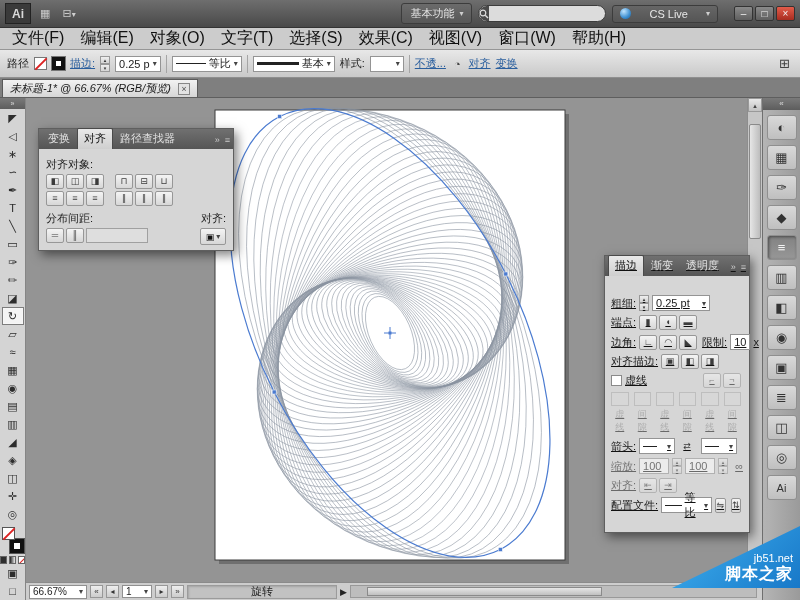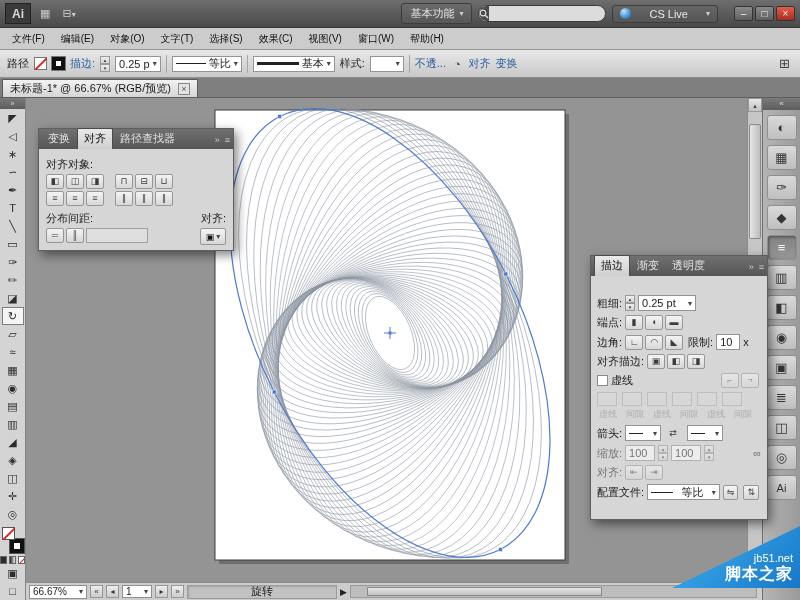--- a/index.html
+++ b/index.html
@@ -42,48 +42,48 @@
   .winbtns { display: flex; gap: 2px; margin-left: 10px; }
   .wbtn { width: 19px; height: 15px; display: flex; align-items: center; justify-content: center;
     font-size: 10px; color: #f2f2f2; background: linear-gradient(#8a8a8a, #5f5f5f);
     border: 1px solid #333; border-radius: 2px; line-height: 1; }
   .wbtn.close { background: linear-gradient(#e25c4a, #a82d20); }
 
   
   .menubar { position: absolute; top: 28px; left: 0; width: 800px; height: 22px;
     background: #cccccc; border-bottom: 1px solid #969696;
     display: flex; align-items: center; padding-left: 4px; }
-  .menu-item { padding: 3px 8px; color: #111; font-size: 10px; }
+  .menu-item { padding: 3px 8px; color: #111; font-size: 16px; }
 
   
   .controlbar { position: absolute; top: 50px; left: 0; width: 800px; height: 28px;
     background: linear-gradient(#e8e8e8, #c9c9c9); border-bottom: 1px solid #8f8f8f;
     display: flex; align-items: center; gap: 5px; padding: 0 7px; font-size: 11px; color: #222; }
-  .link { color: #2b5f9e; }
+  .link { color: #2b5f9e; text-decoration: underline; }
   .vbox { background: #fff; border: 1px solid #949494; height: 16px;
     display: inline-flex; align-items: center; gap: 3px; padding: 0 3px; font-size: 11px; color: #222; }
   .dd-arrow { font-size: 8px; color: #444; }
   .sep { width: 1px; height: 18px; background: #a5a5a5; }
   .mini-swatch { width: 13px; height: 13px; border: 1px solid #777; background: #fff; position: relative; }
   .mini-swatch.none::after { content: ""; position: absolute; left: -2px; top: 5px; width: 16px;
     height: 2px; background: #d22; transform: rotate(-45deg); }
   .mini-swatch.stroke-sw { border: 4px solid #111; background: #fff; outline: 1px solid #777; }
   .line-prev { height: 2px; background: #222; display: inline-block; }
   .spin { display: inline-flex; flex-direction: column; width: 10px; }
   .spin span { height: 8px; font-size: 5px; line-height: 7px; text-align: center;
     background: linear-gradient(#efefef, #d4d4d4); border: 1px solid #999; color: #333; }
   .cb-right { margin-left: auto; display: flex; align-items: center; gap: 8px; }
 
   
   .tabbar { position: absolute; top: 78px; left: 0; width: 800px; height: 20px;
     background: #7f7f7f; display: flex; align-items: flex-end; padding-left: 2px;
     border-bottom: 1px solid #5e5e5e; }
   .doctab { background: linear-gradient(#f2f2f2, #d6d6d6); border: 1px solid #5a5a5a;
     border-bottom: none; height: 18px; display: flex; align-items: center; gap: 7px;
-    padding: 0 7px; font-size: 11px; color: #1a1a1a; }
+    padding: 0 7px; font-size: 11px; color: #1a1a1a; font-style: italic; }
   .tab-close { font-size: 9px; color: #555; border: 1px solid #888; width: 12px; height: 12px;
     line-height: 10px; text-align: center; background: #e3e3e3; }
 
   
   .toolbar { position: absolute; left: 0; top: 98px; width: 26px; bottom: 0;
     background: #d4d4d4; border-right: 1px solid #858585;
     display: flex; flex-direction: column; align-items: center; }
   .toolbar-head { width: 100%; height: 11px; background: linear-gradient(#7a7a7a, #5d5d5d);
     color: #ddd; font-size: 7px; text-align: center; line-height: 11px; }
   .tool { width: 22px; height: 18px; display: flex; align-items: center; justify-content: center;
@@ -561,21 +561,21 @@
         <div class="plabel" data-name="align-to-label">对齐:</div>
         <span class="align-to-btn" data-name="align-to-dropdown">
           <span data-name="align-to-icon">▣</span>
           <span class="dd-arrow" data-name="chevron-down-icon">▾</span>
         </span>
       </div>
     </div>
   </div>
 </div>
 
-<div class="panel" style="left:590px; top:255px; width:178px;" data-name="stroke-panel">
+<div class="panel" style="left:604px; top:255px; width:146px;text-decoration:underline;" data-name="stroke-panel">
   <div class="ptab-bar" data-name="stroke-panel-tabbar">
     <div class="ptab-container">
         <span class="ptab active" data-name="stroke-panel-tab-0">描边</span>
         <span class="ptab" data-name="stroke-panel-tab-1">渐变</span>
         <span class="ptab" data-name="stroke-panel-tab-2">透明度</span>
       </div>
     <div class="ptab-tools">
       <span data-name="panel-collapse-icon">»</span>
       <span data-name="panel-menu-icon">≡</span>
     </div>

